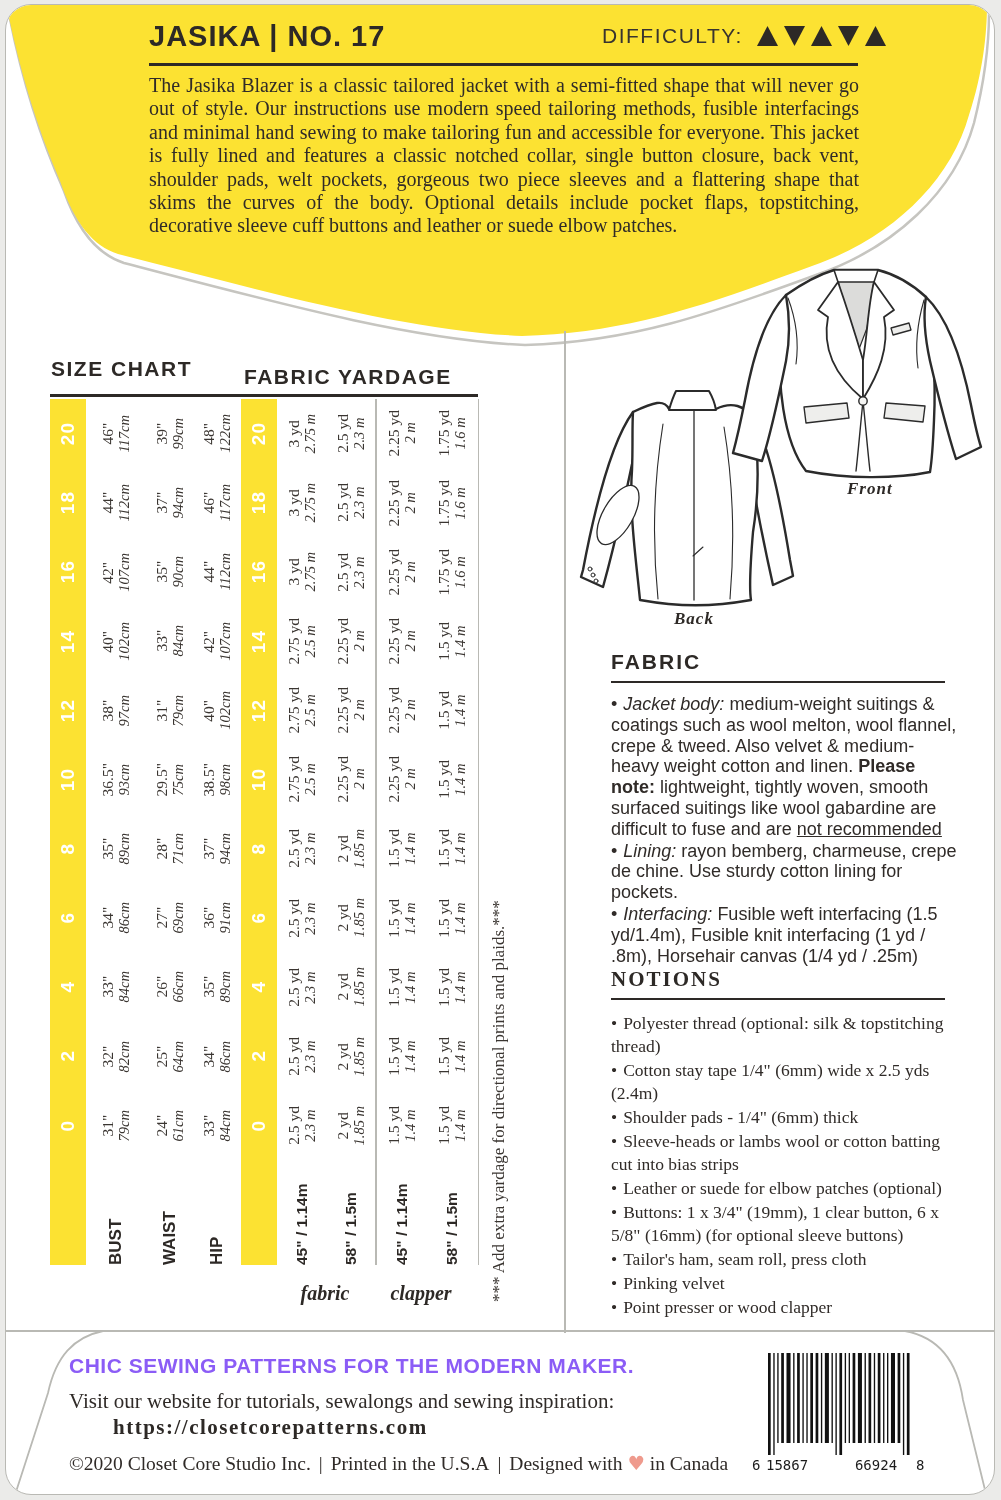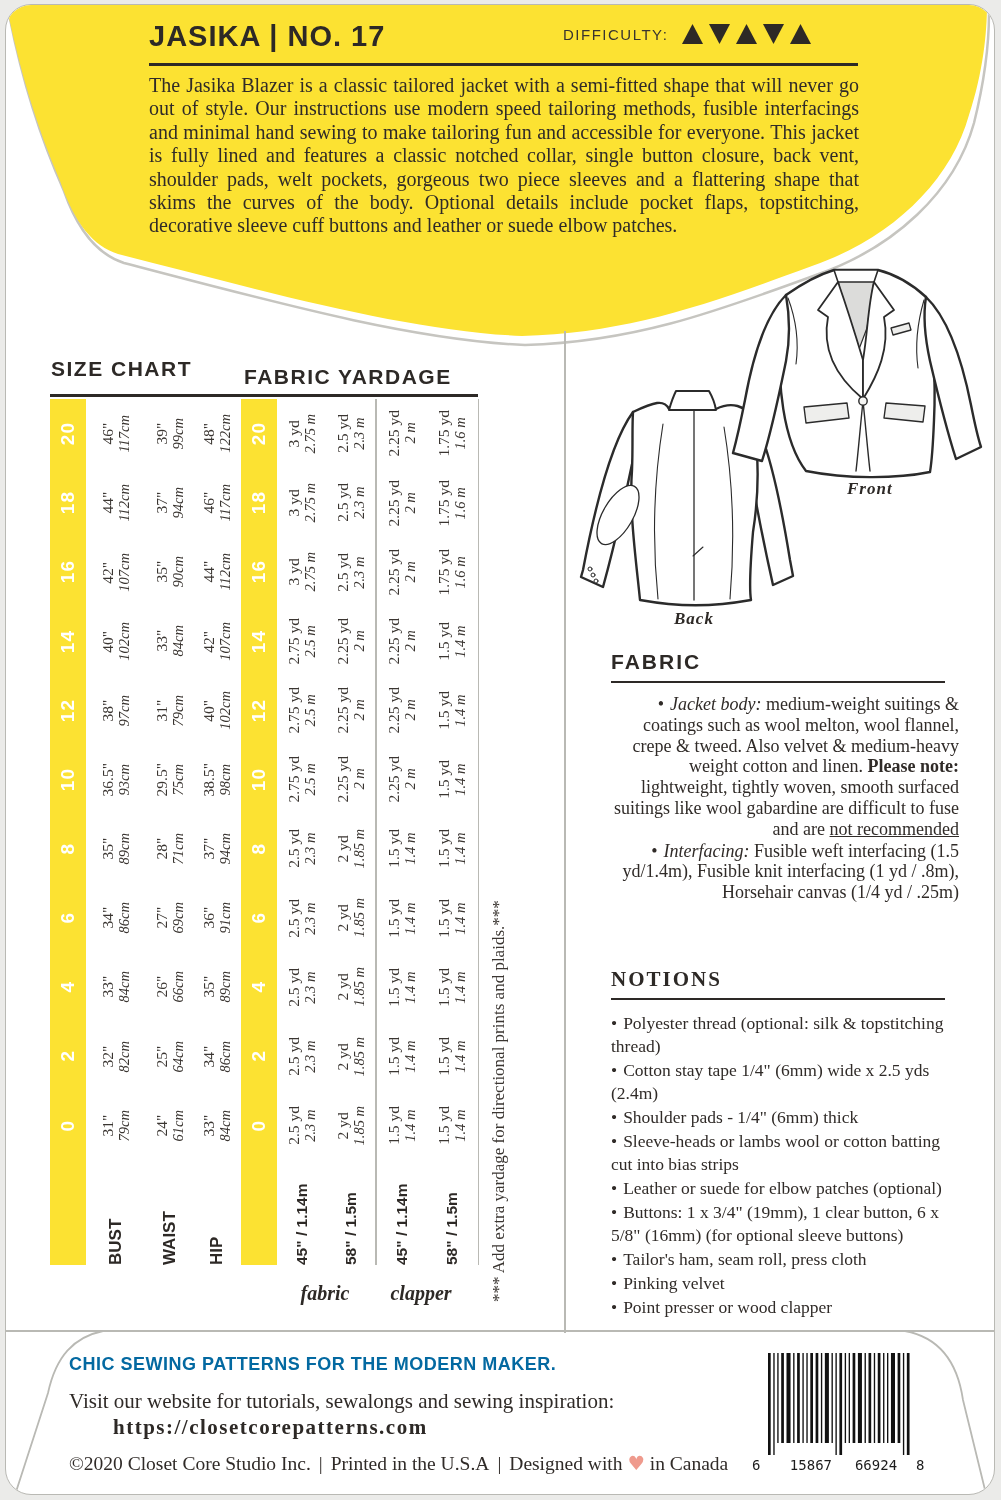--- a/index.html
+++ b/index.html
@@ -6,21 +6,21 @@
   body{width:1001px;height:1500px;background:#ebebe9;font-family:"Liberation Sans",sans-serif;}
   #stage{position:relative;width:1001px;height:1500px;overflow:hidden;}
   #card{position:absolute;left:5px;top:4px;width:988px;height:1489px;background:#ffffff;
         border:1.5px solid #b9b9b4;border-radius:26px;overflow:hidden;}
   .abs{position:absolute;}
 
   
   #flap-svg{left:0;top:0;}
   #jasika-title{left:143px;top:15px;font-size:29px;font-weight:bold;letter-spacing:1px;color:#2d2926;}
   #difficulty{left:557px;top:19px;display:flex;align-items:center;gap:14px;}
-  #difficulty-label{font-size:15px;letter-spacing:1.5px;color:#38342f;}
+  #difficulty-label{font-size:21px;letter-spacing:1.5px;color:#38342f;margin-left:39px;}
   #difficulty-tris{display:flex;align-items:center;gap:6px;}
   #title-rule{left:143px;top:58px;width:709px;height:2.5px;background:#2d2926;}
   #description{left:143px;top:69px;width:710px;font-family:"Liberation Serif",serif;
                font-size:20px;line-height:23.4px;text-align:justify;color:#302b28;}
 
   
   .chart-heading{font-size:21px;font-weight:bold;letter-spacing:1.5px;color:#2d2926;}
   #size-chart-title{left:45px;top:352px;}
   #yardage-title{left:238px;top:360px;}
   #tables-rule{left:44px;top:389px;width:428px;height:2.5px;background:#2d2926;}
@@ -48,33 +48,33 @@
                  font-size:20px;color:#2d2926;}
   #fabric-word{left:284px;top:1277px;width:70px;text-align:center;}
   #lining-word{left:380px;top:1277px;width:70px;text-align:center;}
 
   
   #v-divider{left:558px;top:326px;width:1.5px;height:1002px;background:#b9b9b4;}
   #jackets{left:560px;top:255px;}
   .sec-title{font-size:21px;font-weight:bold;letter-spacing:2px;color:#2d2926;}
   #fabric-title{left:605px;top:645px;}
   #fabric-rule{left:605px;top:676px;width:334px;height:2px;background:#2d2926;}
-  #fabric-body{left:605px;top:689px;width:348px;font-family:Liberation Serif, serif;
-               font-size:18px;line-height:20.8px;color:#302b28;text-align:right;}
+  #fabric-body{left:605px;top:689px;width:348px;font-family:Liberation Sans, sans-serif;
+               font-size:18px;line-height:20.8px;color:#302b28;}
   #notions-title{left:605px;top:962px;font-family:Liberation Serif, serif;}
   #notions-rule{left:605px;top:993px;width:334px;height:2px;background:#2d2926;}
   #notions-body{left:605px;top:1007px;width:352px;font-family:"Liberation Serif",serif;
                 font-size:17.5px;line-height:23px;color:#302b28;}
   .it{font-style:italic;} .bd{font-weight:bold;} .un{text-decoration:underline;}
   .fab-item{margin-bottom:1px;}
   .bullet{padding-right:6px;}
 
   
   #bottomflap-svg{left:0;top:1320px;}
-  #tagline{left:63px;top:1349px;font-size:18px;font-weight:bold;letter-spacing:0.5px;color:#0369a1;}
+  #tagline{left:63px;top:1349px;font-size:21px;font-weight:bold;letter-spacing:0.5px;color:#8b5cf6;}
   #visit-line{left:63px;top:1384px;font-family:"Liberation Serif",serif;font-size:21px;color:#302b28;}
   #url-line{left:63px;top:1410px;font-family:"Liberation Serif",serif;font-weight:bold;
             letter-spacing:1.5px;font-size:21px;color:#2d2926;margin-left:44px;}
   #copyright{left:63px;top:1447px;font-family:"Liberation Serif",serif;font-size:19.5px;color:#302b28;}
   #copyright .sep{padding:0 8px;}
   #heart{font-family:"DejaVu Sans",sans-serif;}
   #barcode{left:752px;top:1348px;width:170px;height:122px;}
   #barcode svg{position:absolute;left:0;top:0;}
   .bc-digit{position:absolute;font-size:14px;color:#1c1c1c;font-family:"DejaVu Sans Mono",monospace;top:104px;}
 
@@ -771,20 +771,21 @@
         <path d="M 360 37 C 382 58, 396 100, 405 145 C 409 165, 412 178, 415 187 L 390 199 C 380 168, 372 135, 364 101 C 359 78, 357 55, 360 37 Z" stroke-width="2.4"></path>
       </g>
       <text class="jacket-label" x="281" y="234" id="front-label-text">Front</text>
       <text class="jacket-label" x="108" y="364" id="back-label-text">Back</text>
     </svg>
 
     <div id="fabric-title" class="abs sec-title">FABRIC</div>
     <div id="fabric-rule" class="abs"></div>
     <div id="fabric-body" class="abs">
         <div class="fab-item"><span class="bullet">•</span><span class="it">Jacket body:</span><span> medium-weight suitings &amp; coatings such as wool melton, wool flannel, crepe &amp; tweed. Also velvet &amp; medium-heavy weight cotton and linen. </span><span class="bd">Please note:</span><span> lightweight, tightly woven, smooth surfaced suitings like wool gabardine are difficult to fuse  and are </span><span class="un">not recommended</span></div>
+        <div class="fab-item"><span class="bullet">•</span><span class="it">Lining:</span><span> rayon bemberg,  charmeuse, crepe de chine. Use sturdy cotton lining for pockets.</span></div>
         <div class="fab-item"><span class="bullet">•</span><span class="it">Interfacing:</span><span> Fusible weft interfacing (1.5 yd/1.4m), Fusible knit interfacing (1 yd / .8m), Horsehair canvas (1/4 yd / .25m)</span></div>
       </div>
 
     <div id="notions-title" class="abs sec-title">NOTIONS</div>
     <div id="notions-rule" class="abs"></div>
     <div id="notions-body" class="abs">
         <div class="fab-item"><span class="bullet">•</span><span>Polyester thread (optional: silk &amp; topstitching thread)</span></div>
         <div class="fab-item"><span class="bullet">•</span><span>Cotton stay tape 1/4" (6mm) wide x 2.5 yds (2.4m)</span></div>
         <div class="fab-item"><span class="bullet">•</span><span>Shoulder pads - 1/4" (6mm) thick</span></div>
         <div class="fab-item"><span class="bullet">•</span><span>Sleeve-heads or lambs wool or cotton batting cut into bias strips</span></div>
@@ -835,19 +836,19 @@
           <rect x="115.80000000000003" y="0" width="1.35" height="90" fill="#111111"></rect>
           <rect x="119.75000000000003" y="0" width="2.7" height="90" fill="#111111"></rect>
           <rect x="125.05000000000003" y="0" width="1.35" height="90" fill="#111111"></rect>
           <rect x="129.00000000000003" y="0" width="1.35" height="90" fill="#111111"></rect>
           <rect x="132.95000000000002" y="0" width="4.050000000000001" height="90" fill="#111111"></rect>
           <rect x="139.60000000000002" y="0" width="2.7" height="90" fill="#111111"></rect>
           <rect x="144.90000000000003" y="0" width="1.35" height="102" fill="#111111"></rect>
           <rect x="148.85000000000002" y="0" width="2.7" height="102" fill="#111111"></rect>
         </svg>
     <div class="bc-digit" style="left: -6px; width: 14px; text-align: left;">6</div>
-        <div class="bc-digit" style="left: 14px; width: 60px; text-align: right;">15867</div>
+        <div class="bc-digit" style="left: 8px; width: 60px; text-align: left;">15867</div>
         <div class="bc-digit" style="left: 88px; width: 60px; text-align: center;">66924</div>
         <div class="bc-digit" style="left: 158px; width: 14px; text-align: left;">8</div>
       </div>
 
   </div>
 </div>
 
 </body></html>

